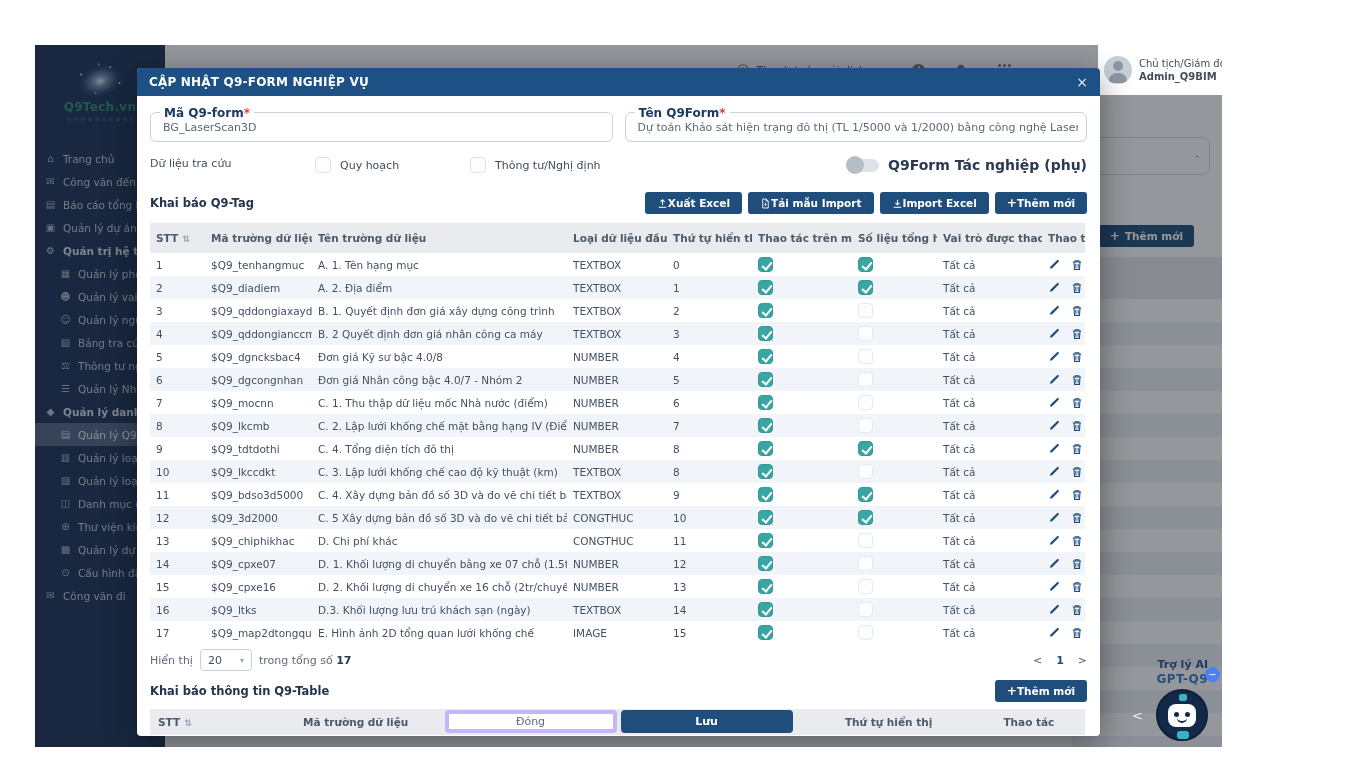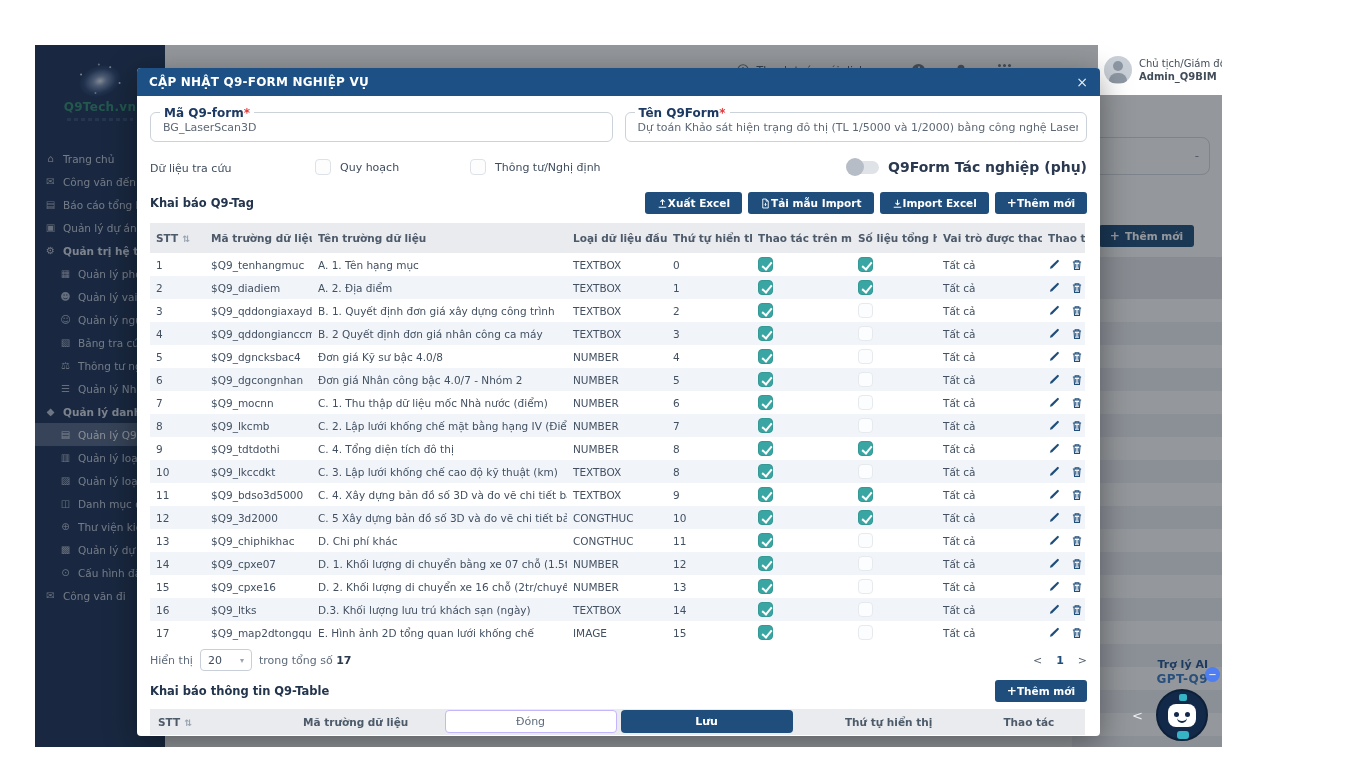--- a/index.html
+++ b/index.html
@@ -51,21 +51,21 @@
   .m-title{font-size:12px;font-weight:bold;letter-spacing:.2px;}
   .m-close{margin-left:auto;font-size:14px;line-height:1;cursor:pointer;color:#e8eef5;}
   .m-body{flex:1;padding:0 13px;position:relative;overflow:hidden;}
 
   .f-row{display:flex;gap:12px;margin-top:16px;}
   .field{flex:1;position:relative;height:30px;border:1px solid #ccd2da;border-radius:6px;background:#fff;cursor:text;}
   .f-label{position:absolute;top:-7px;left:9px;background:#fff;padding:0 4px;font-size:12px;font-weight:bold;color:#1d3a63;line-height:1.2;}
   .f-label .req{color:#e23b3b;}
   .f-value{position:absolute;left:12px;right:8px;top:8px;font-size:11px;color:#5d6875;white-space:nowrap;overflow:hidden;}
 
-  .opt-row{display:flex;align-items:flex-end;margin-top:15px;height:18px;font-size:11px;color:#3f4c5d;}
+  .opt-row{display:flex;align-items:flex-start;margin-top:15px;height:18px;font-size:11px;color:#3f4c5d;}
   .opt-lookup{width:165px;}
   .opt-cb{display:flex;align-items:center;gap:9px;width:155px;cursor:pointer;}
   .cbx{width:16px;height:16px;border:1.5px solid #dde2e8;border-radius:4px;background:#fdfdfe;flex:0 0 16px;}
   .opt-toggle{margin-left:auto;display:flex;align-items:center;gap:9px;}
   .tgl{width:30px;height:13px;background:#dfe3e8;border-radius:7px;position:relative;cursor:pointer;}
   .tgl::after{content:"";position:absolute;width:18px;height:18px;border-radius:50%;background:#b7bdc6;left:-3px;top:-3px;}
   .tgl-lb{font-size:14px;font-weight:bold;color:#2a3950;}
 
   .sec-row{display:flex;align-items:center;margin-top:17px;height:22px;}
   .sec-title{font-size:11.5px;font-weight:bold;color:#23344d;}
@@ -92,21 +92,21 @@
   .pager{margin-left:auto;display:flex;gap:14px;align-items:center;color:#55626f;font-size:11px;}
   .pager .chev{cursor:pointer;color:#55626f;}
   .pager .cur{color:#1f4e7c;font-weight:bold;}
 
   .t2{width:935px;margin-top:7px;display:grid;grid-template-columns:10% 24% 26% 10% 18% 12%;background:#e9ebee;height:26px;align-items:center;font-size:10.5px;font-weight:bold;color:#4d5a6a;}
   .t2 .h{white-space:nowrap;overflow:hidden;text-align:center;}
   .t2 .h:first-child{text-align:left;padding-left:8px;}
   .t2 .sort{color:#98a3b0;font-size:9px;margin-left:4px;}
 
   .m-foot{position:absolute;left:0;right:0;bottom:3px;display:flex;justify-content:center;gap:4px;z-index:3;}
-  .btn-close{width:172px;height:23px;background:#fff;border:1px solid #c4b5fd;border-radius:4px;color:#5e6c7d;font-size:11px;cursor:pointer;}
+  .btn-close{width:172px;height:23px;background:#fff;border:4px solid #c4b5fd;border-radius:4px;color:#5e6c7d;font-size:11px;cursor:pointer;}
   .btn-save{width:172px;height:23px;background:#1f4e7c;border:none;border-radius:4px;color:#fff;font-weight:bold;font-size:11px;cursor:pointer;}
 
   
   .assistant{position:absolute;right:14px;bottom:6px;z-index:12;display:flex;flex-direction:column;align-items:flex-end;}
   .a-line1{font-size:11px;font-weight:bold;color:#1d3a5f;}
   .a-line2{font-size:12px;font-weight:bold;color:#29507d;letter-spacing:.5px;margin-top:1px;}
   .bot-wrap{position:relative;margin-top:3px;}
   .collapse-chev{position:absolute;left:-24px;top:19px;color:#eef1f5;font-size:13px;cursor:pointer;}
   .bot{width:52px;height:52px;border-radius:50%;background:#12294a;border:2px solid #0d2038;position:relative;cursor:pointer;}
   .bot .face{position:absolute;left:10px;top:13px;width:28px;height:23px;background:#fff;border-radius:8px;}

